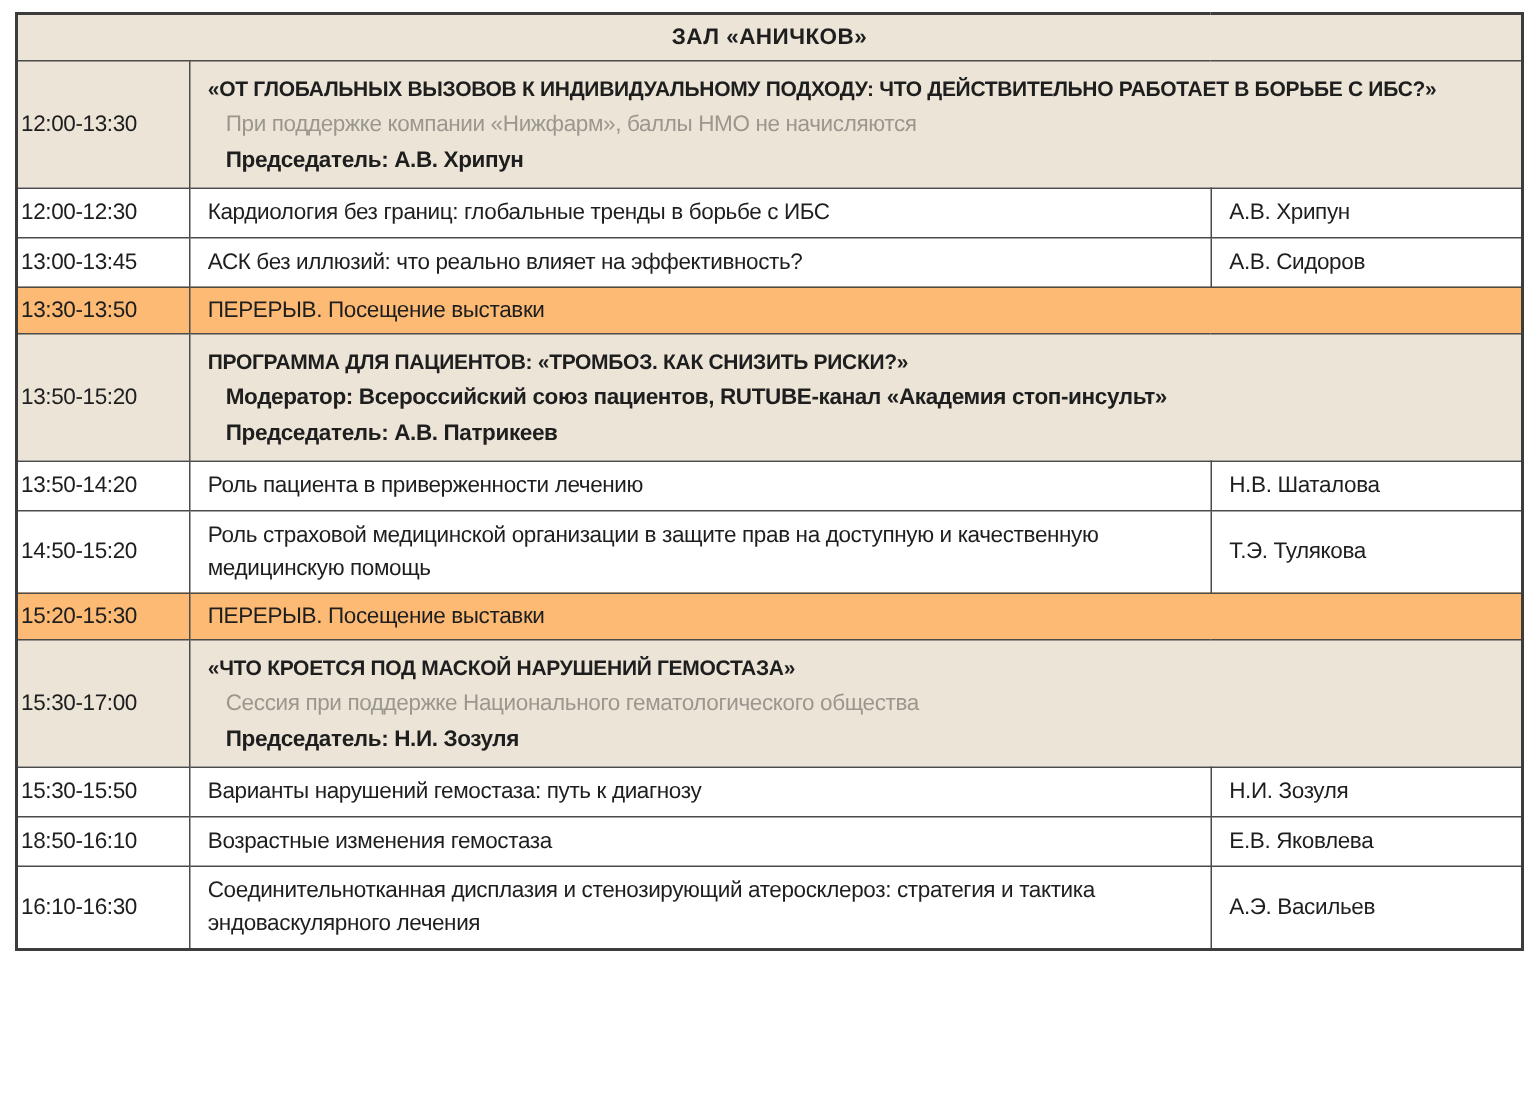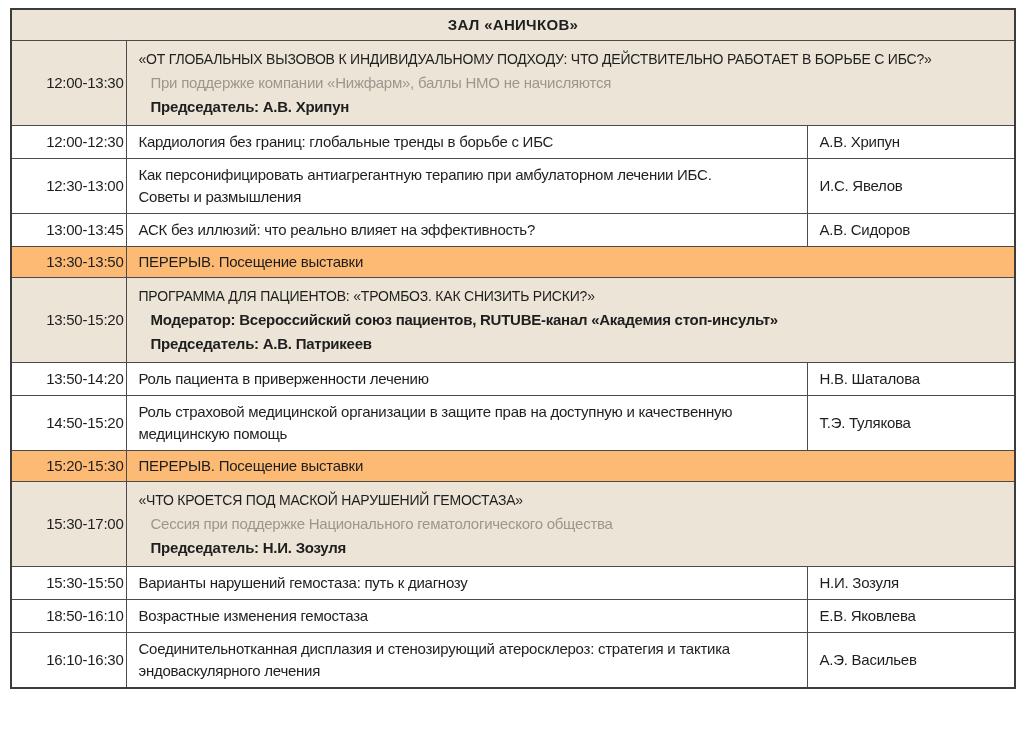--- a/index.html
+++ b/index.html
@@ -32,28 +32,28 @@
     height: 31px;
     background: #ece5d7;
     text-align: center;
     font-weight: bold;
     font-size: 15px;
     letter-spacing: 0.3px;
   }
   
   td.time {
     background: #ece5d7;
-    text-align: right;
+    text-align: left;
     padding: 4px 2px;
   }
   
   tr.session td { background: #ece5d7; height: 84px; }
   tr.session td.content { padding: 6px 12px; }
   .s-title {
-    font-weight: normal;
+    font-weight: bold;
     font-size: 14px;
     letter-spacing: -0.2px;
     line-height: 24px;
     white-space: nowrap;
   }
   .s-line { line-height: 24px; margin-left: 12px; }
   .muted { color: #9b978e; }
   .strong { font-weight: bold; }
   
   tr.talk td { background: #ffffff; }
@@ -93,26 +93,20 @@
         <div class="s-line strong">Председатель: А.В. Хрипун</div>
       </td>
     </tr>
 
     <tr class="talk h1">
       <td class="time">12:00-12:30</td>
       <td class="topic">Кардиология без границ: глобальные тренды в борьбе с ИБС</td>
       <td class="speaker">А.В. Хрипун</td>
     </tr>
 
-    <tr class="talk h2">
-      <td class="time">12:30-13:00</td>
-      <td class="topic">Как персонифицировать антиагрегантную терапию при амбулаторном лечении ИБС.
-Советы и размышления</td>
-      <td class="speaker">И.С. Явелов</td>
-    </tr>
 
     <tr class="talk h1">
       <td class="time">13:00-13:45</td>
       <td class="topic">АСК без иллюзий: что реально влияет на эффективность?</td>
       <td class="speaker">А.В. Сидоров</td>
     </tr>
 
     <tr class="brk">
       <td class="time">13:30-13:50</td>
       <td class="break-label" colspan="2">ПЕРЕРЫВ. Посещение выставки</td>

